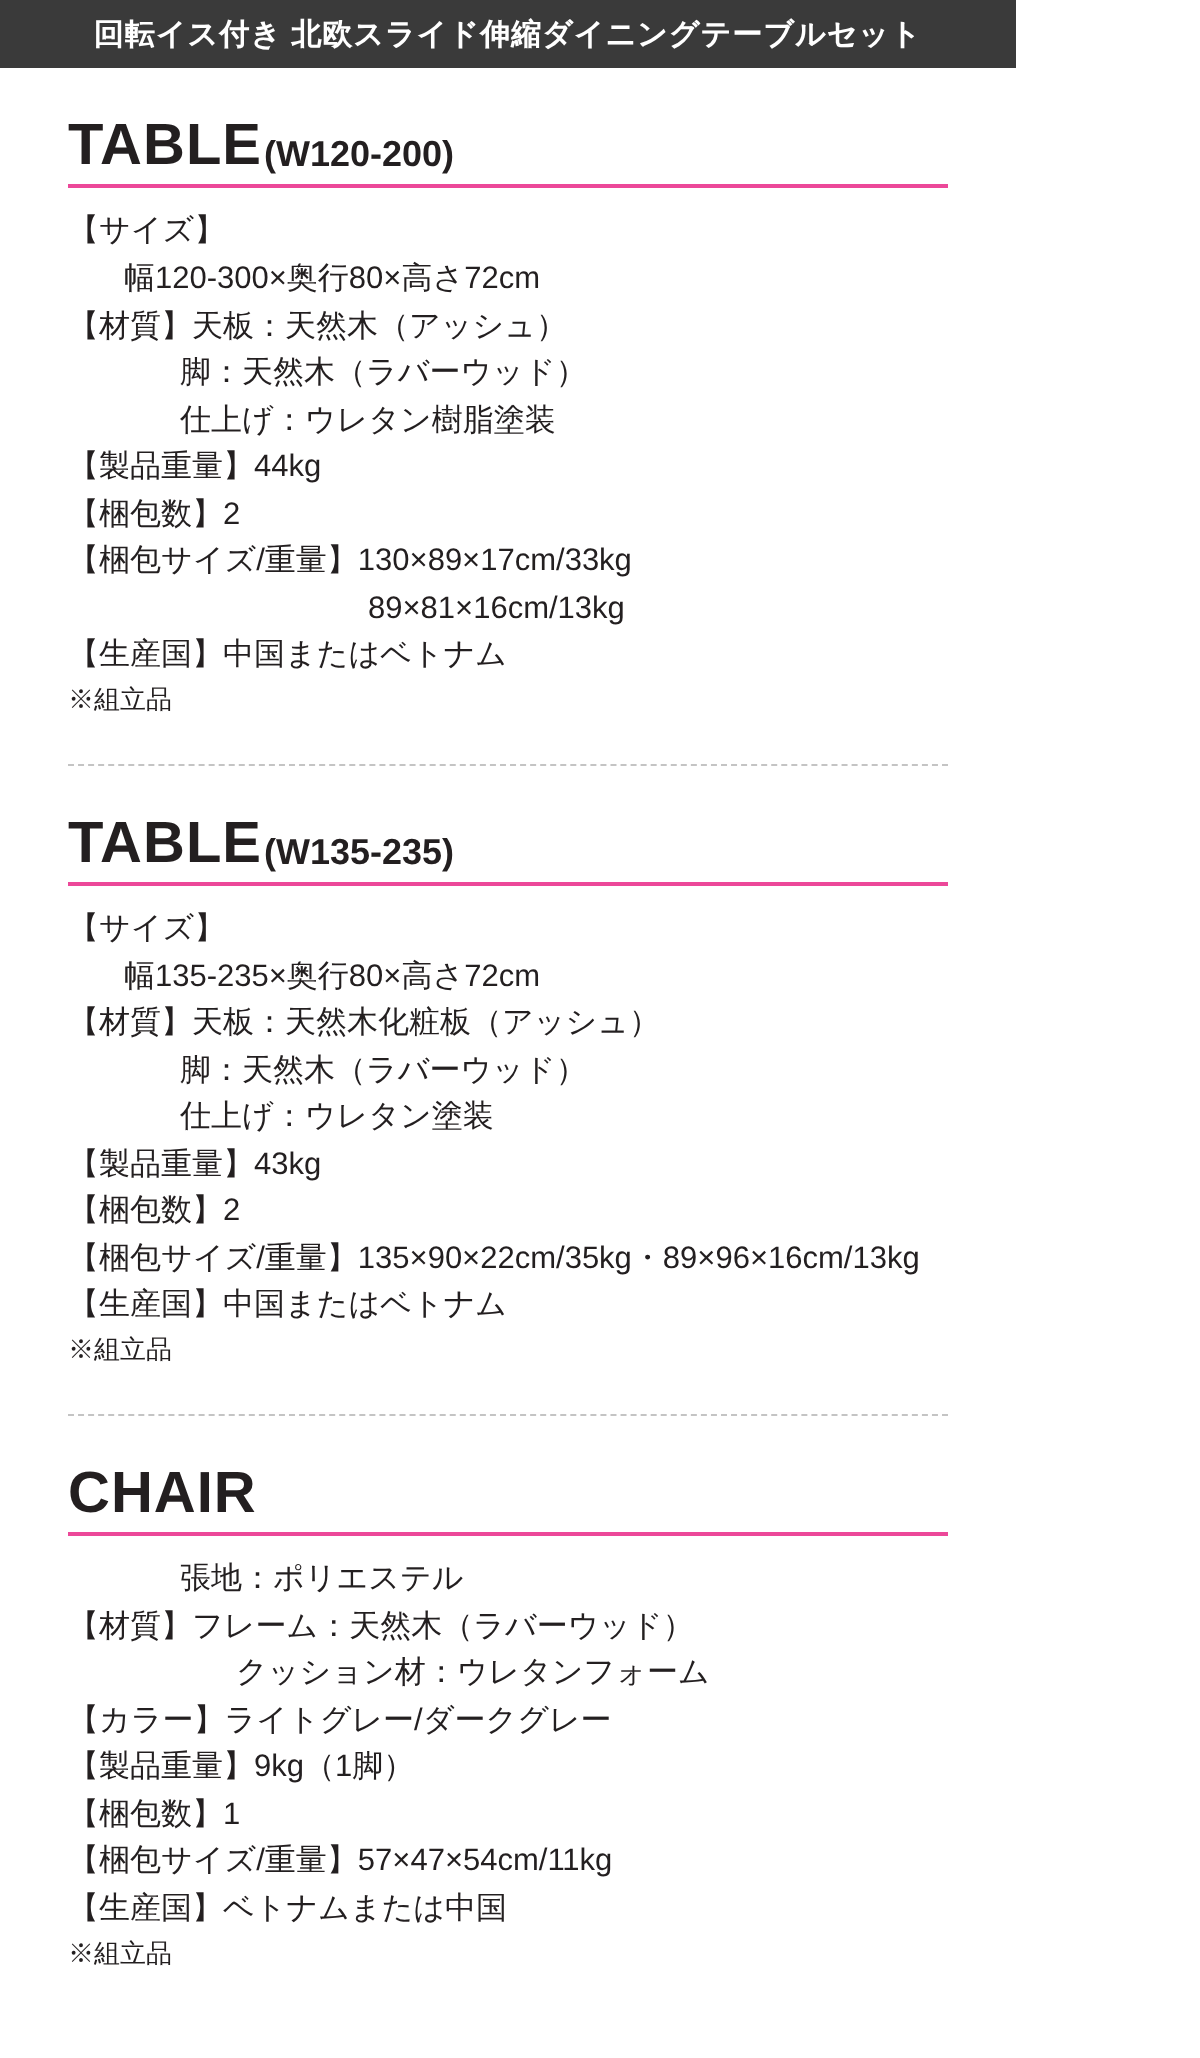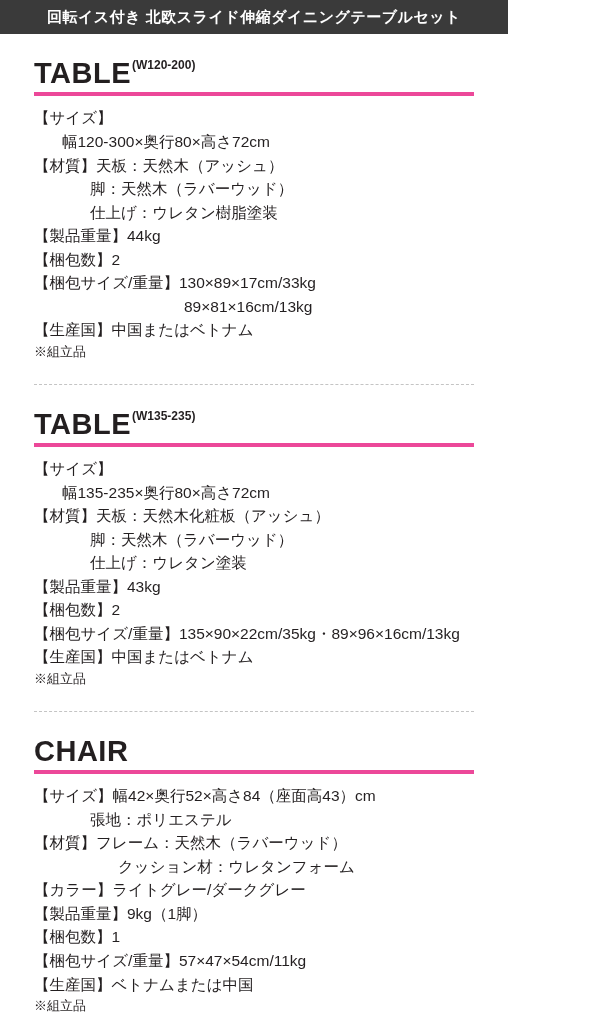--- a/index.html
+++ b/index.html
@@ -39,33 +39,33 @@
   .section {
     padding: 0 34px;
     box-sizing: border-box;
   }
   .section-inner {
     padding-top: 24px;
   }
 
   .sec-head {
     display: flex;
-    align-items: flex-start;
-    border-bottom: 4px solid #ec4899;
+    align-items: flex-end;
+    border-bottom: 2px solid #ec4899;
     padding-bottom: 4px;
     margin-bottom: 10px;
   }
   .sec-head .big {
     font-size: 29px;
     font-weight: bold;
     letter-spacing: 0.5px;
     line-height: 1.05;
   }
   .sec-head .small {
-    font-size: 12px;
+    font-size: 18px;
     font-weight: bold;
     margin-left: 1px;
     letter-spacing: 0px;
   }
 
   .spec-list {
     font-size: 15.5px;
     line-height: 1.52;
   }
   .spec-row {
@@ -150,21 +150,20 @@
 
   <hr class="divider">
 
   <div class="section">
     <div class="section-inner">
       <div class="sec-head">
         <span class="big">CHAIR</span>
         <span class="small"></span>
       </div>
       <div class="spec-list">
-        <div class="spec-row"><span class="lbl">【サイズ】</span><span class="val">幅42×奥行52×高さ84（座面高43）cm</span></div>
         <div class="spec-row indent-2"><span class="lbl"></span><span class="val">張地：ポリエステル</span></div>
         <div class="spec-row"><span class="lbl">【材質】</span><span class="val">フレーム：天然木（ラバーウッド）</span></div>
         <div class="spec-row indent-3"><span class="lbl"></span><span class="val">クッション材：ウレタンフォーム</span></div>
         <div class="spec-row"><span class="lbl">【カラー】</span><span class="val">ライトグレー/ダークグレー</span></div>
         <div class="spec-row"><span class="lbl">【製品重量】</span><span class="val">9kg（1脚）</span></div>
         <div class="spec-row"><span class="lbl">【梱包数】</span><span class="val">1</span></div>
         <div class="spec-row"><span class="lbl">【梱包サイズ/重量】</span><span class="val">57×47×54cm/11kg</span></div>
         <div class="spec-row"><span class="lbl">【生産国】</span><span class="val">ベトナムまたは中国</span></div>
       </div>
       <div class="note">※組立品</div>

